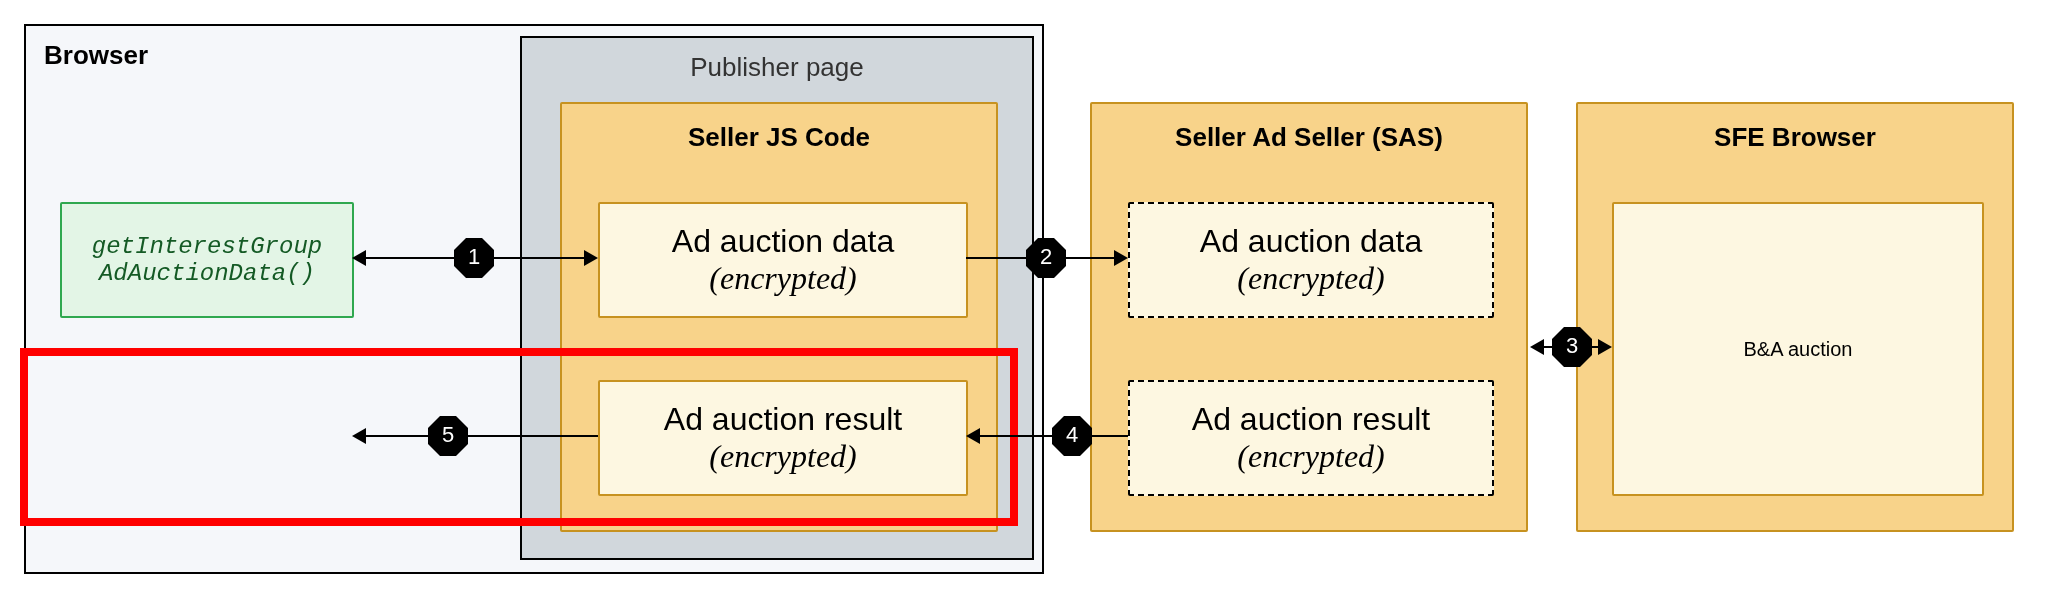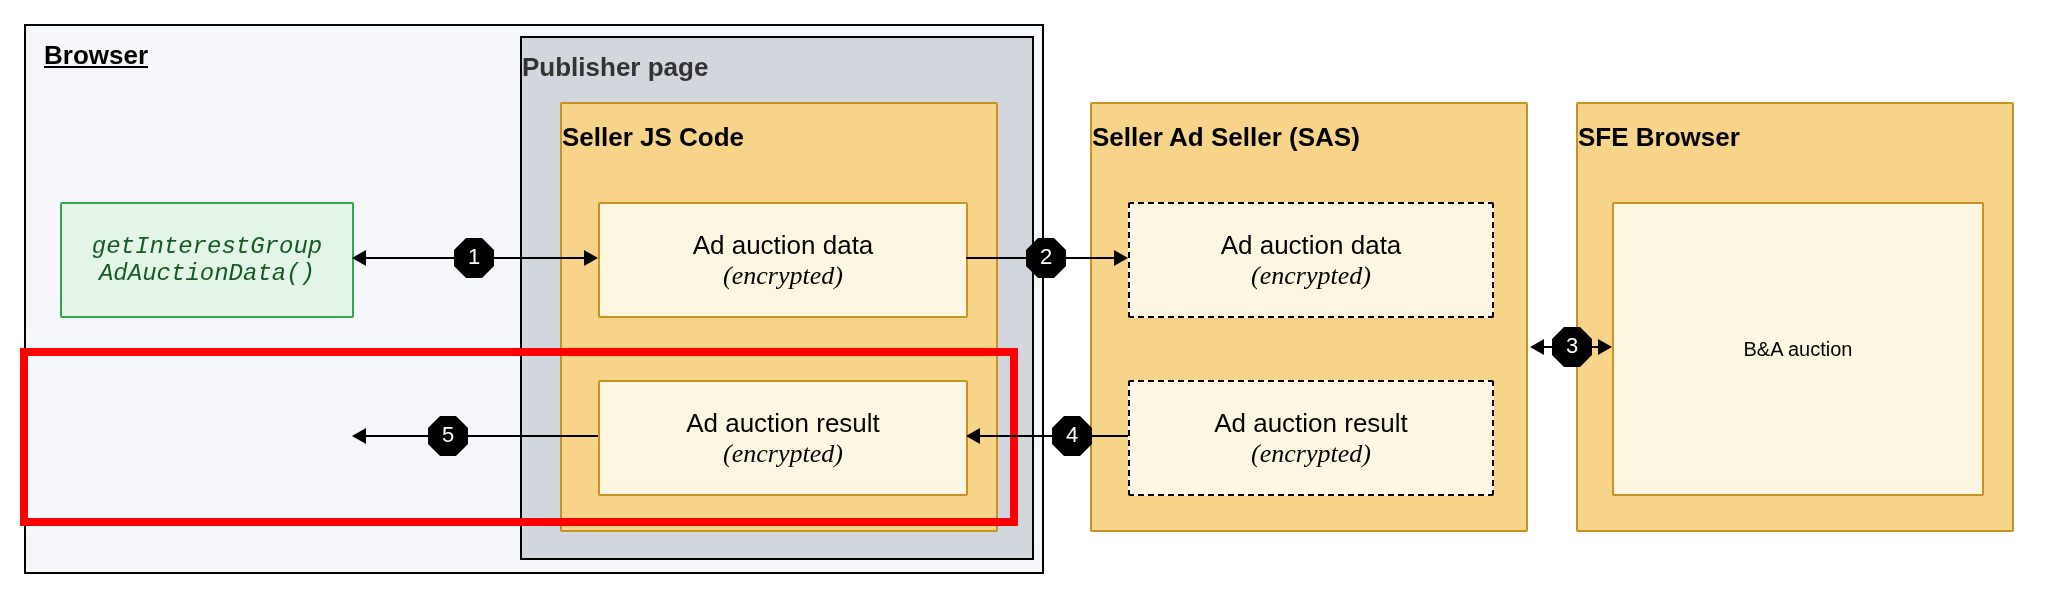--- a/index.html
+++ b/index.html
@@ -26,38 +26,37 @@
     height: 550px;
     border: 2px solid #000;
     background: #f5f7fa;
   }
   .browser-title {
     position: absolute;
     left: 18px;
     top: 14px;
     font-weight: 700;
     font-size: 26px;
-    text-decoration: underline;
   }
   .publisher {
     left: 520px;
     top: 36px;
     width: 514px;
     height: 524px;
     border: 2px solid #000;
     background: #d1d7dc;
   }
   .publisher-title {
     position: absolute;
     left: 0;
     right: 0;
     top: 14px;
+    text-align: center;
     font-size: 26px;
     color: #333;
-    font-weight: bold;
   }
   .orange-box {
     border: 2px solid #c79220;
     background: #f8d38a;
     border-radius: 2px;
   }
   .seller-js {
     left: 560px;
     top: 102px;
     width: 438px;
@@ -73,35 +72,36 @@
     left: 1576px;
     top: 102px;
     width: 438px;
     height: 430px;
   }
   .orange-title {
     position: absolute;
     left: 0;
     right: 0;
     top: 18px;
+    text-align: center;
     font-size: 26px;
     font-weight: 700;
     color: #000;
   }
   .cream-card {
     position: absolute;
     background: #fdf7e1;
     border: 2px solid #c79220;
     text-align: center;
     display: flex;
     align-items: center;
     justify-content: center;
     flex-direction: column;
     border-radius: 2px;
-    font-size: 26px;
+    font-size: 32px;
   }
   .cream-card.dashed {
     border: 2px dashed #000;
   }
   .card-sub {
     font-style: italic;
     font-family: Liberation Serif, serif;
   }
   .green-card {
     position: absolute;

